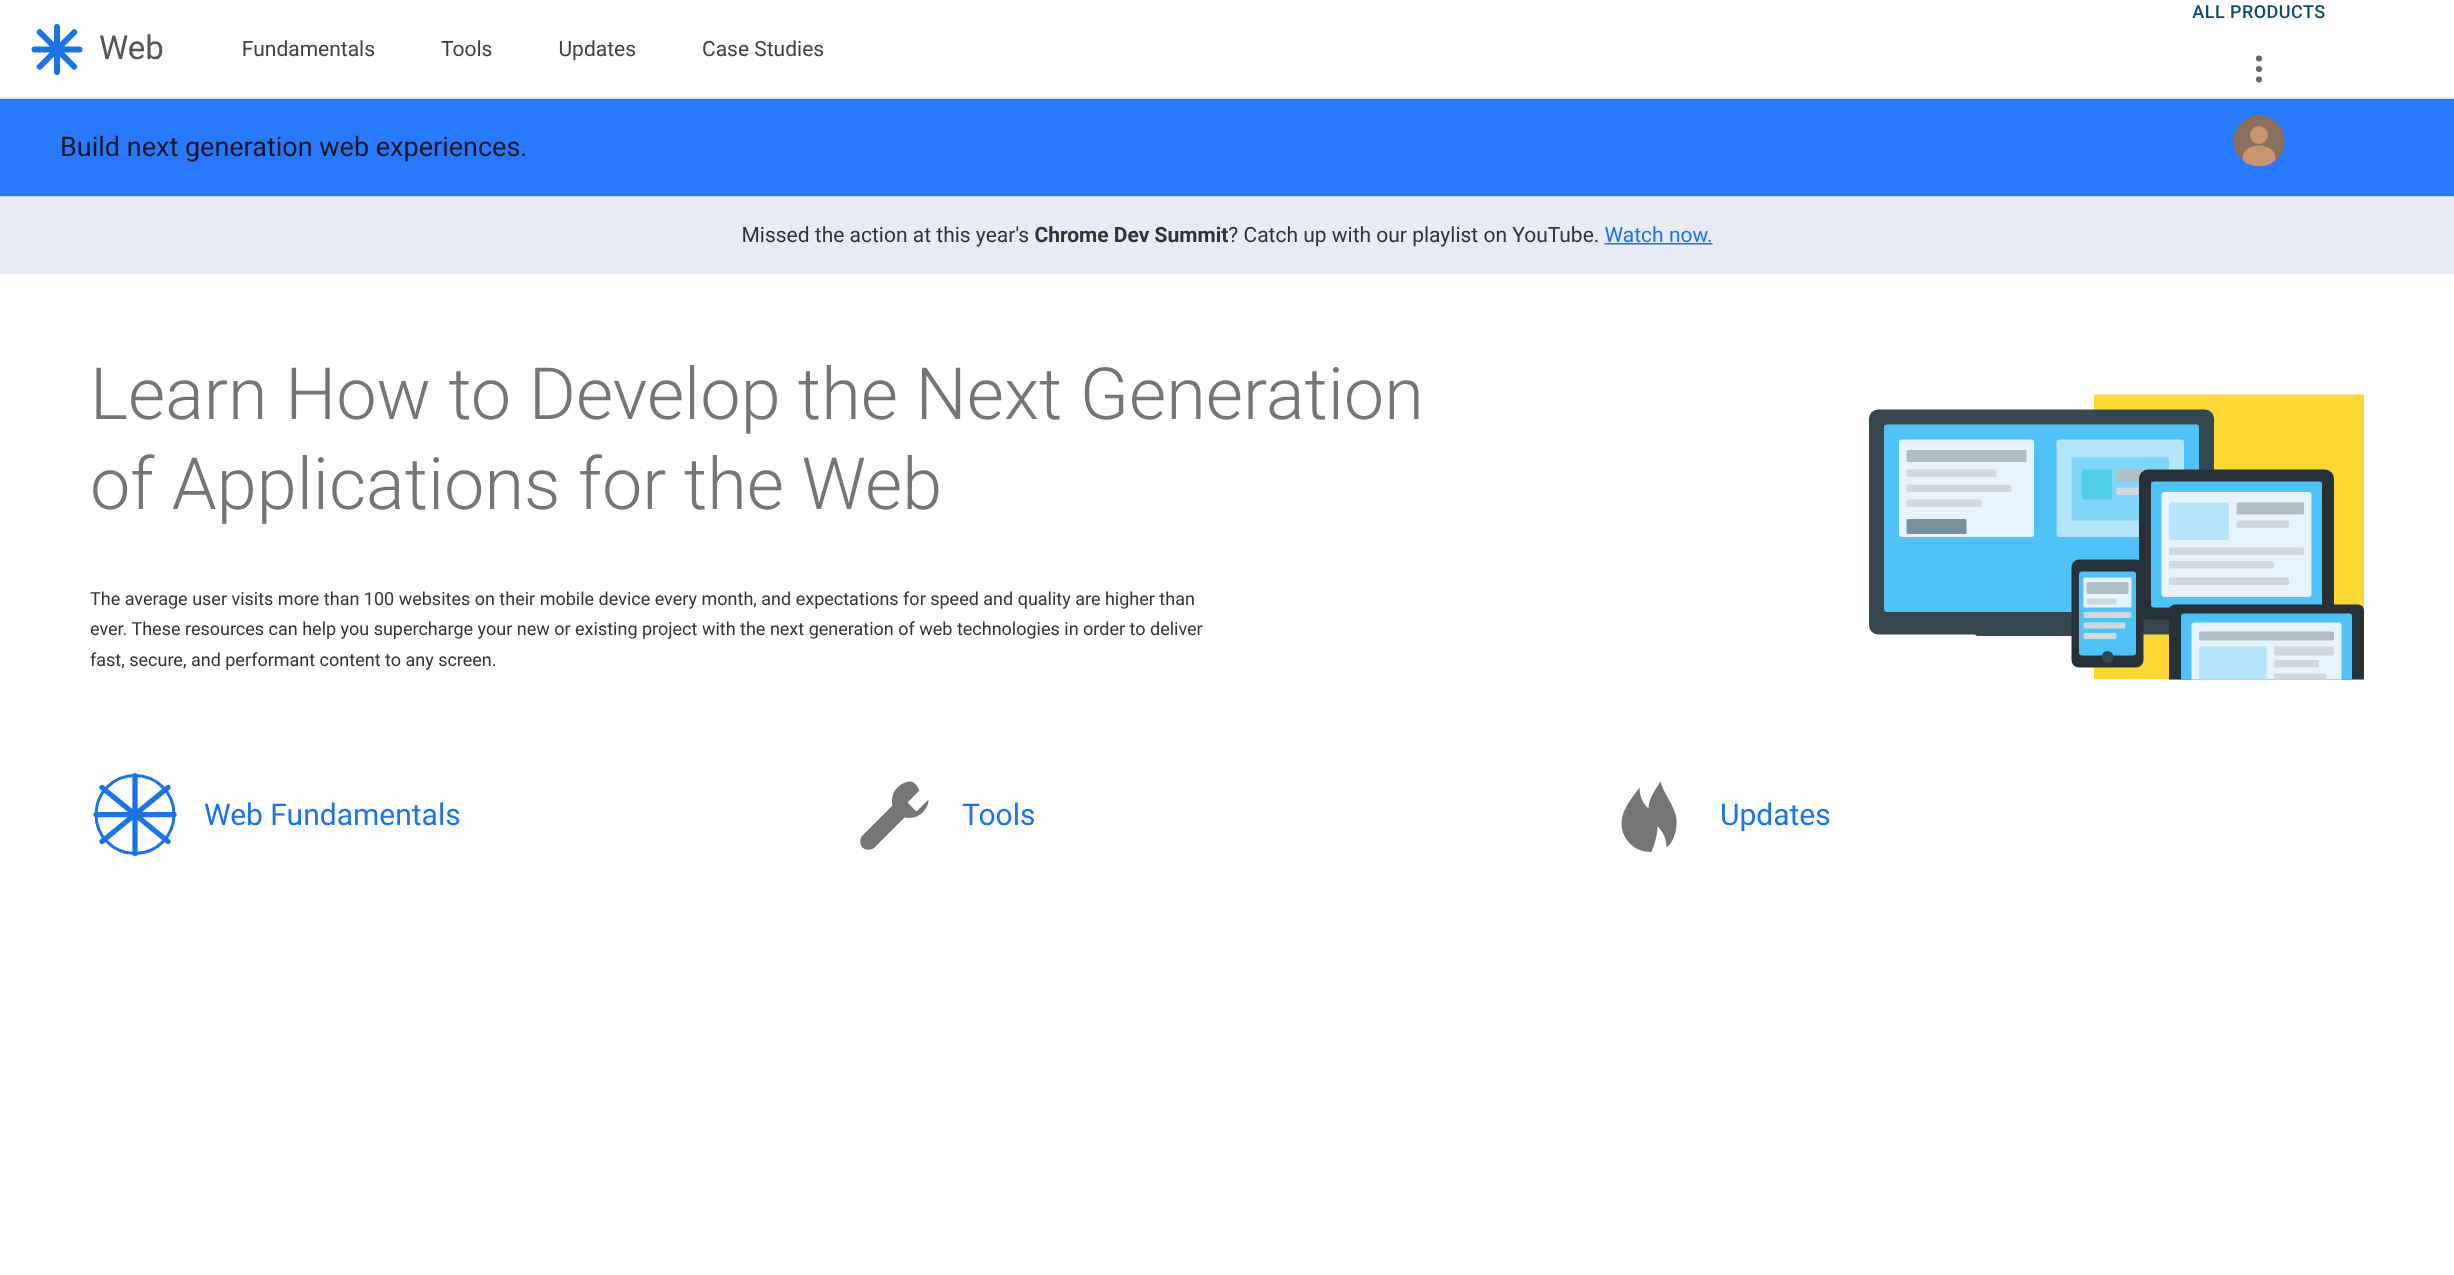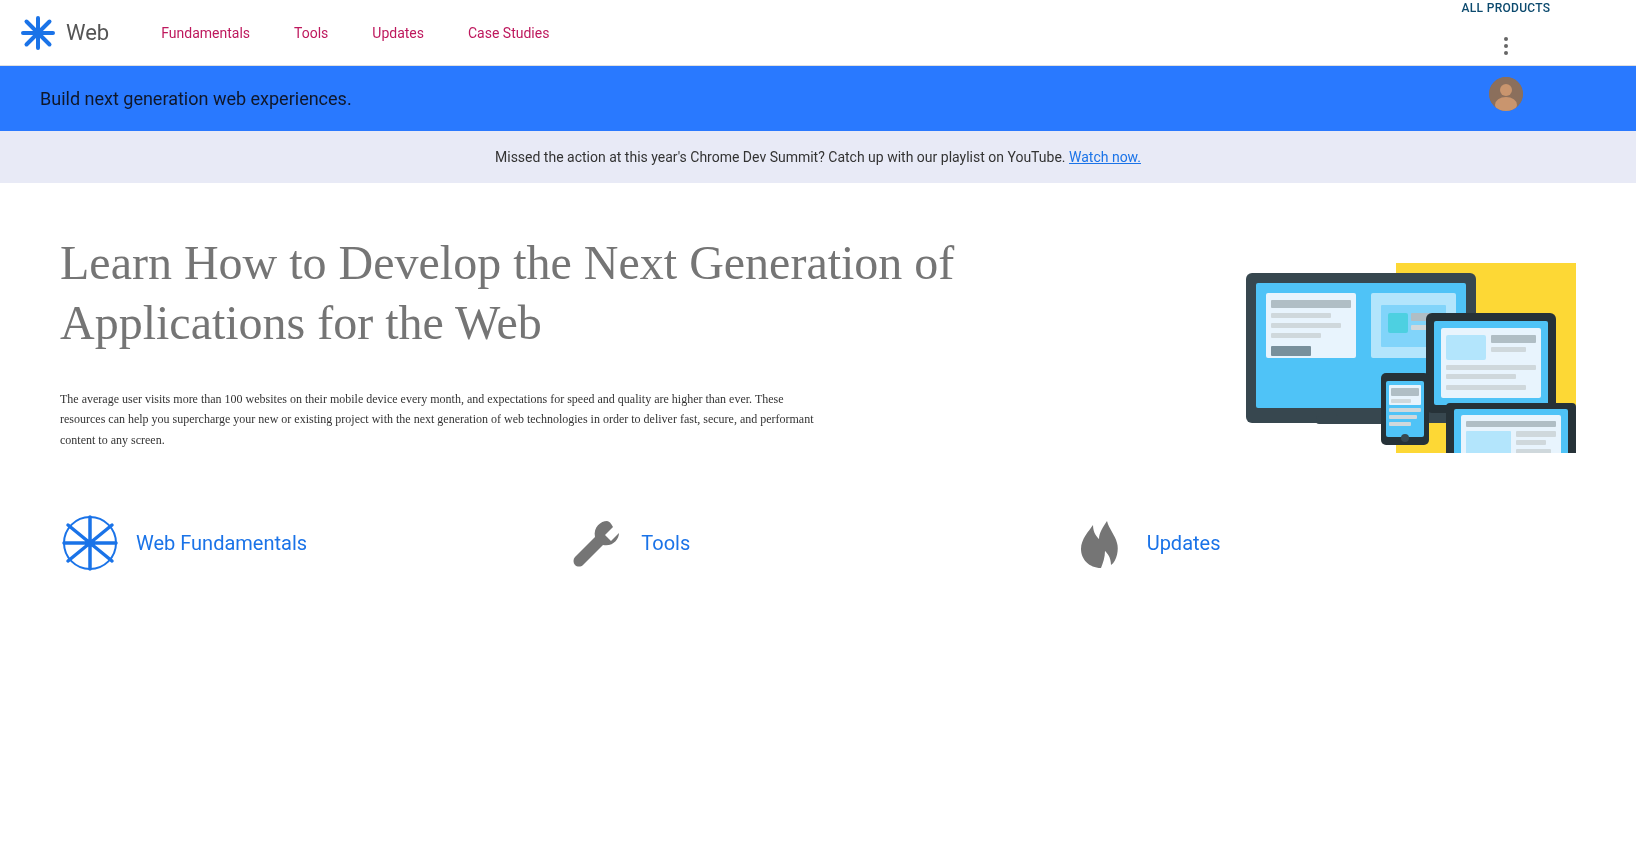--- a/index.html
+++ b/index.html
@@ -38,21 +38,21 @@
       align-items: center;
       gap: 0;
       flex: 1;
     }
     .nav-link {
       padding: 12px 22px;
       height: 66px;
       display: flex;
       align-items: center;
       font-size: 14px;
-      color: #be185d;
+      color: #404040;
       text-decoration: none;
       cursor: pointer;
     }
     .navbar-right {
       display: flex;
       align-items: center;
       gap: 16px;
       margin-left: auto;
       flex-direction: column;
     }
@@ -130,40 +130,39 @@
       padding: 18px 40px;
       display: flex;
       align-items: center;
       justify-content: center;
     }
     .announcement-text {
       font-size: 14px;
       color: #333;
     }
     .announcement-text strong {
-      font-weight: 400;
+      font-weight: 700;
     }
     .announcement-link {
       color: #1a73e8;
       text-decoration: underline;
       cursor: pointer;
     }
 
     
     .main-content {
       padding: 50px 60px 60px 60px;
       max-width: 1636px;
     }
 
     .hero-section {
       display: flex;
       align-items: flex-start;
       justify-content: space-between;
       gap: 40px;
-      font-family: Liberation Serif, serif;
     }
 
     .hero-left {
       flex: 1;
       max-width: 900px;
     }
 
     .hero-title {
       font-size: 48px;
       font-weight: 300;

